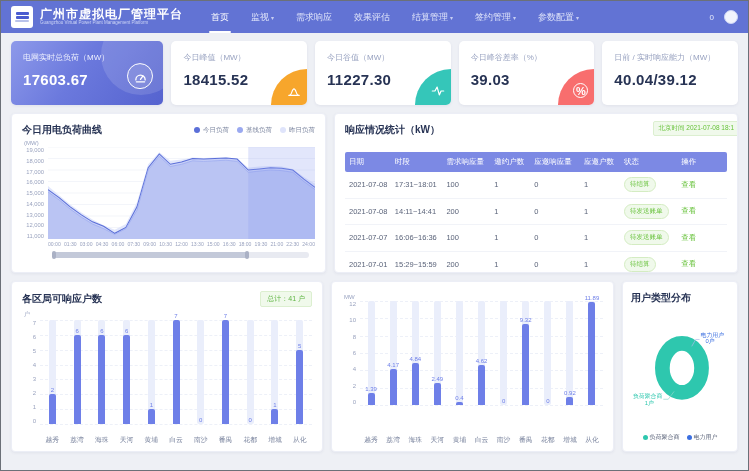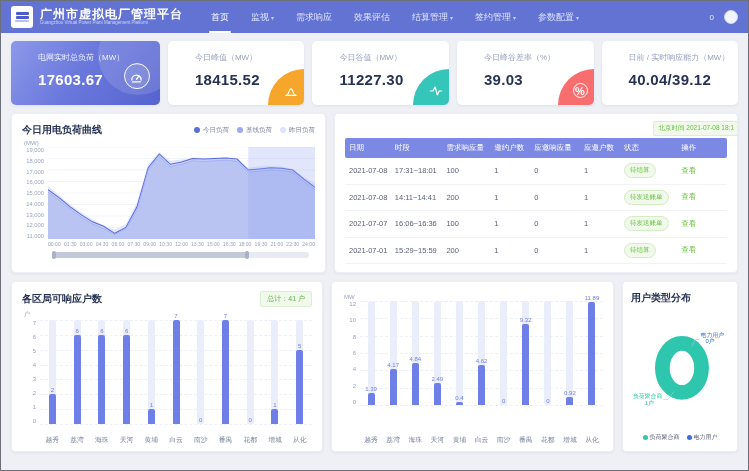--- a/index.html
+++ b/index.html
@@ -25,21 +25,21 @@
   .avatar { width:14px; height:14px; border-radius:50%; background:#f2f4fd; border:1px solid #cdd5f6; }
 
   
   .main { padding:8px 10px 0 10px; }
   .kpi-row { display:flex; gap:8px; height:64px; margin-bottom:8px; }
   .row-mid { display:flex; gap:8px; height:160px; margin-bottom:8px; }
   .row-bot { display:flex; gap:8px; height:171px; }
   .panel { background:#fff; border-radius:4px; box-shadow:0 1px 3px rgba(60,70,120,.07); border:1px solid #eceef6; position:relative; }
 
   
-  .kpi { flex:1 1 0; background:#fff; border-radius:5px; box-shadow:0 1px 3px rgba(60,70,120,.08); position:relative; overflow:hidden; padding:11px 27px; }
+  .kpi { flex:1 1 0; background:#fff; border-radius:5px; box-shadow:0 1px 3px rgba(60,70,120,.08); position:relative; overflow:hidden; padding:11px 12px; }
   .kpi-label { font-size:8px; color:#98a2c0; white-space:nowrap; }
   .kpi-value { font-size:15px; font-weight:bold; color:#273354; margin-top:8px; letter-spacing:.3px; }
   .kpi.hl { flex:1.15 1 0; background:linear-gradient(125deg,#8d99ea 0%,#6b79dd 45%,#5563cf 100%); }
   .kpi.hl::before { content:""; position:absolute; right:-18px; top:-26px; width:80px; height:80px; border-radius:50%; background:rgba(255,255,255,.13); }
   .kpi.hl .kpi-label { color:#eef0fe; }
   .kpi.hl .kpi-value { color:#fff; }
   .hl-icon { position:absolute; right:10px; top:50%; transform:translateY(-38%); width:26px; height:26px; border-radius:50%; border:1.5px solid #fff; background:rgba(255,255,255,.12); display:flex; align-items:center; justify-content:center; }
   .corner { position:absolute; right:0; bottom:0; width:36px; height:36px; border-top-left-radius:100%; display:flex; align-items:flex-end; justify-content:flex-end; padding:0 6px 7px 0; }
   .corner svg, .hl-icon svg { display:block; }
   .corner .pct { color:#fff; font-size:11px; font-weight:bold; border:1.3px solid #fff; border-radius:50%; width:15px; height:15px; display:flex; align-items:center; justify-content:center; }
@@ -260,20 +260,21 @@
             <span>24:00</span>
           </div>
         <div class="lc-slider">
           <div class="fill"></div>
           <div class="hdl" style="left:0"></div>
           <div class="hdl" style="left:75%"></div>
         </div>
       </section>
 
       <section class="panel table-panel">
+        <div class="p-title">响应情况统计（kW）</div>
         <div class="time-badge">北京时间 2021-07-08 18:1</div>
         <div class="tbl" id="respTable">
             <div class="tr head">
               <div class="td c1">日期</div>
               <div class="td c2">时段</div>
               <div class="td c3">需求响应量</div>
               <div class="td c4">邀约户数</div>
               <div class="td c5">应邀响应量</div>
               <div class="td c6">应邀户数</div>
               <div class="td c7">状态</div>

